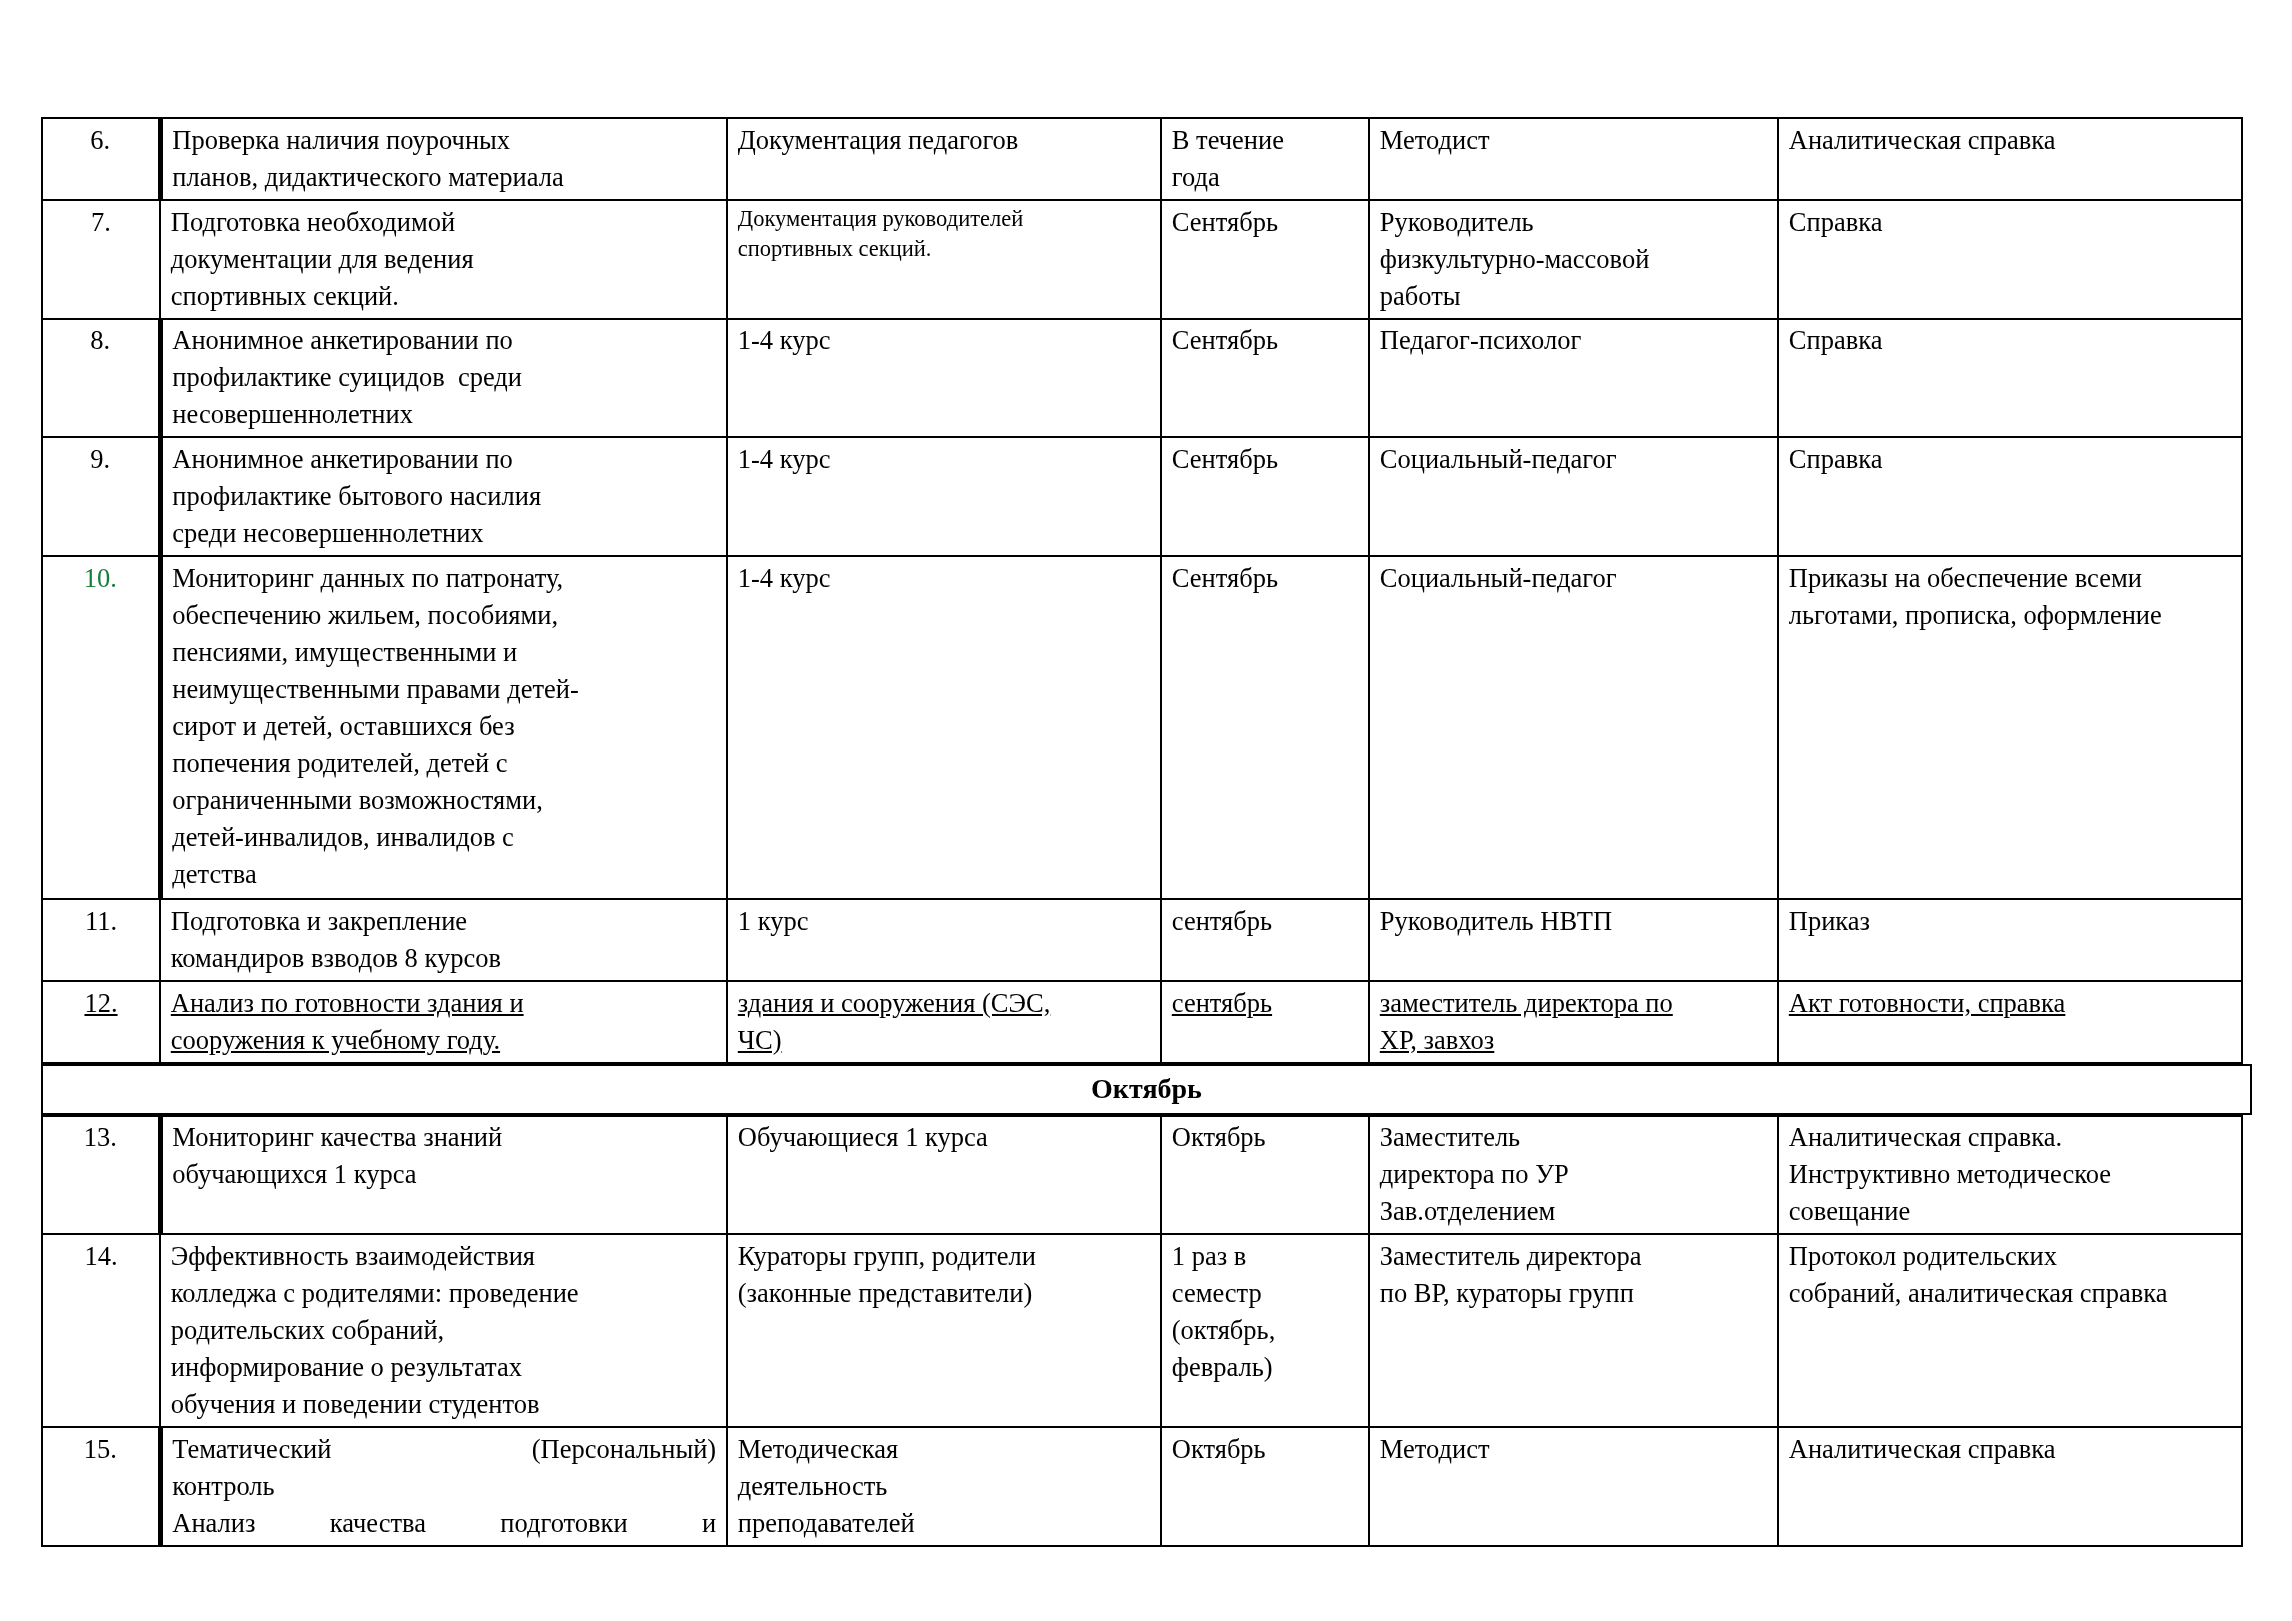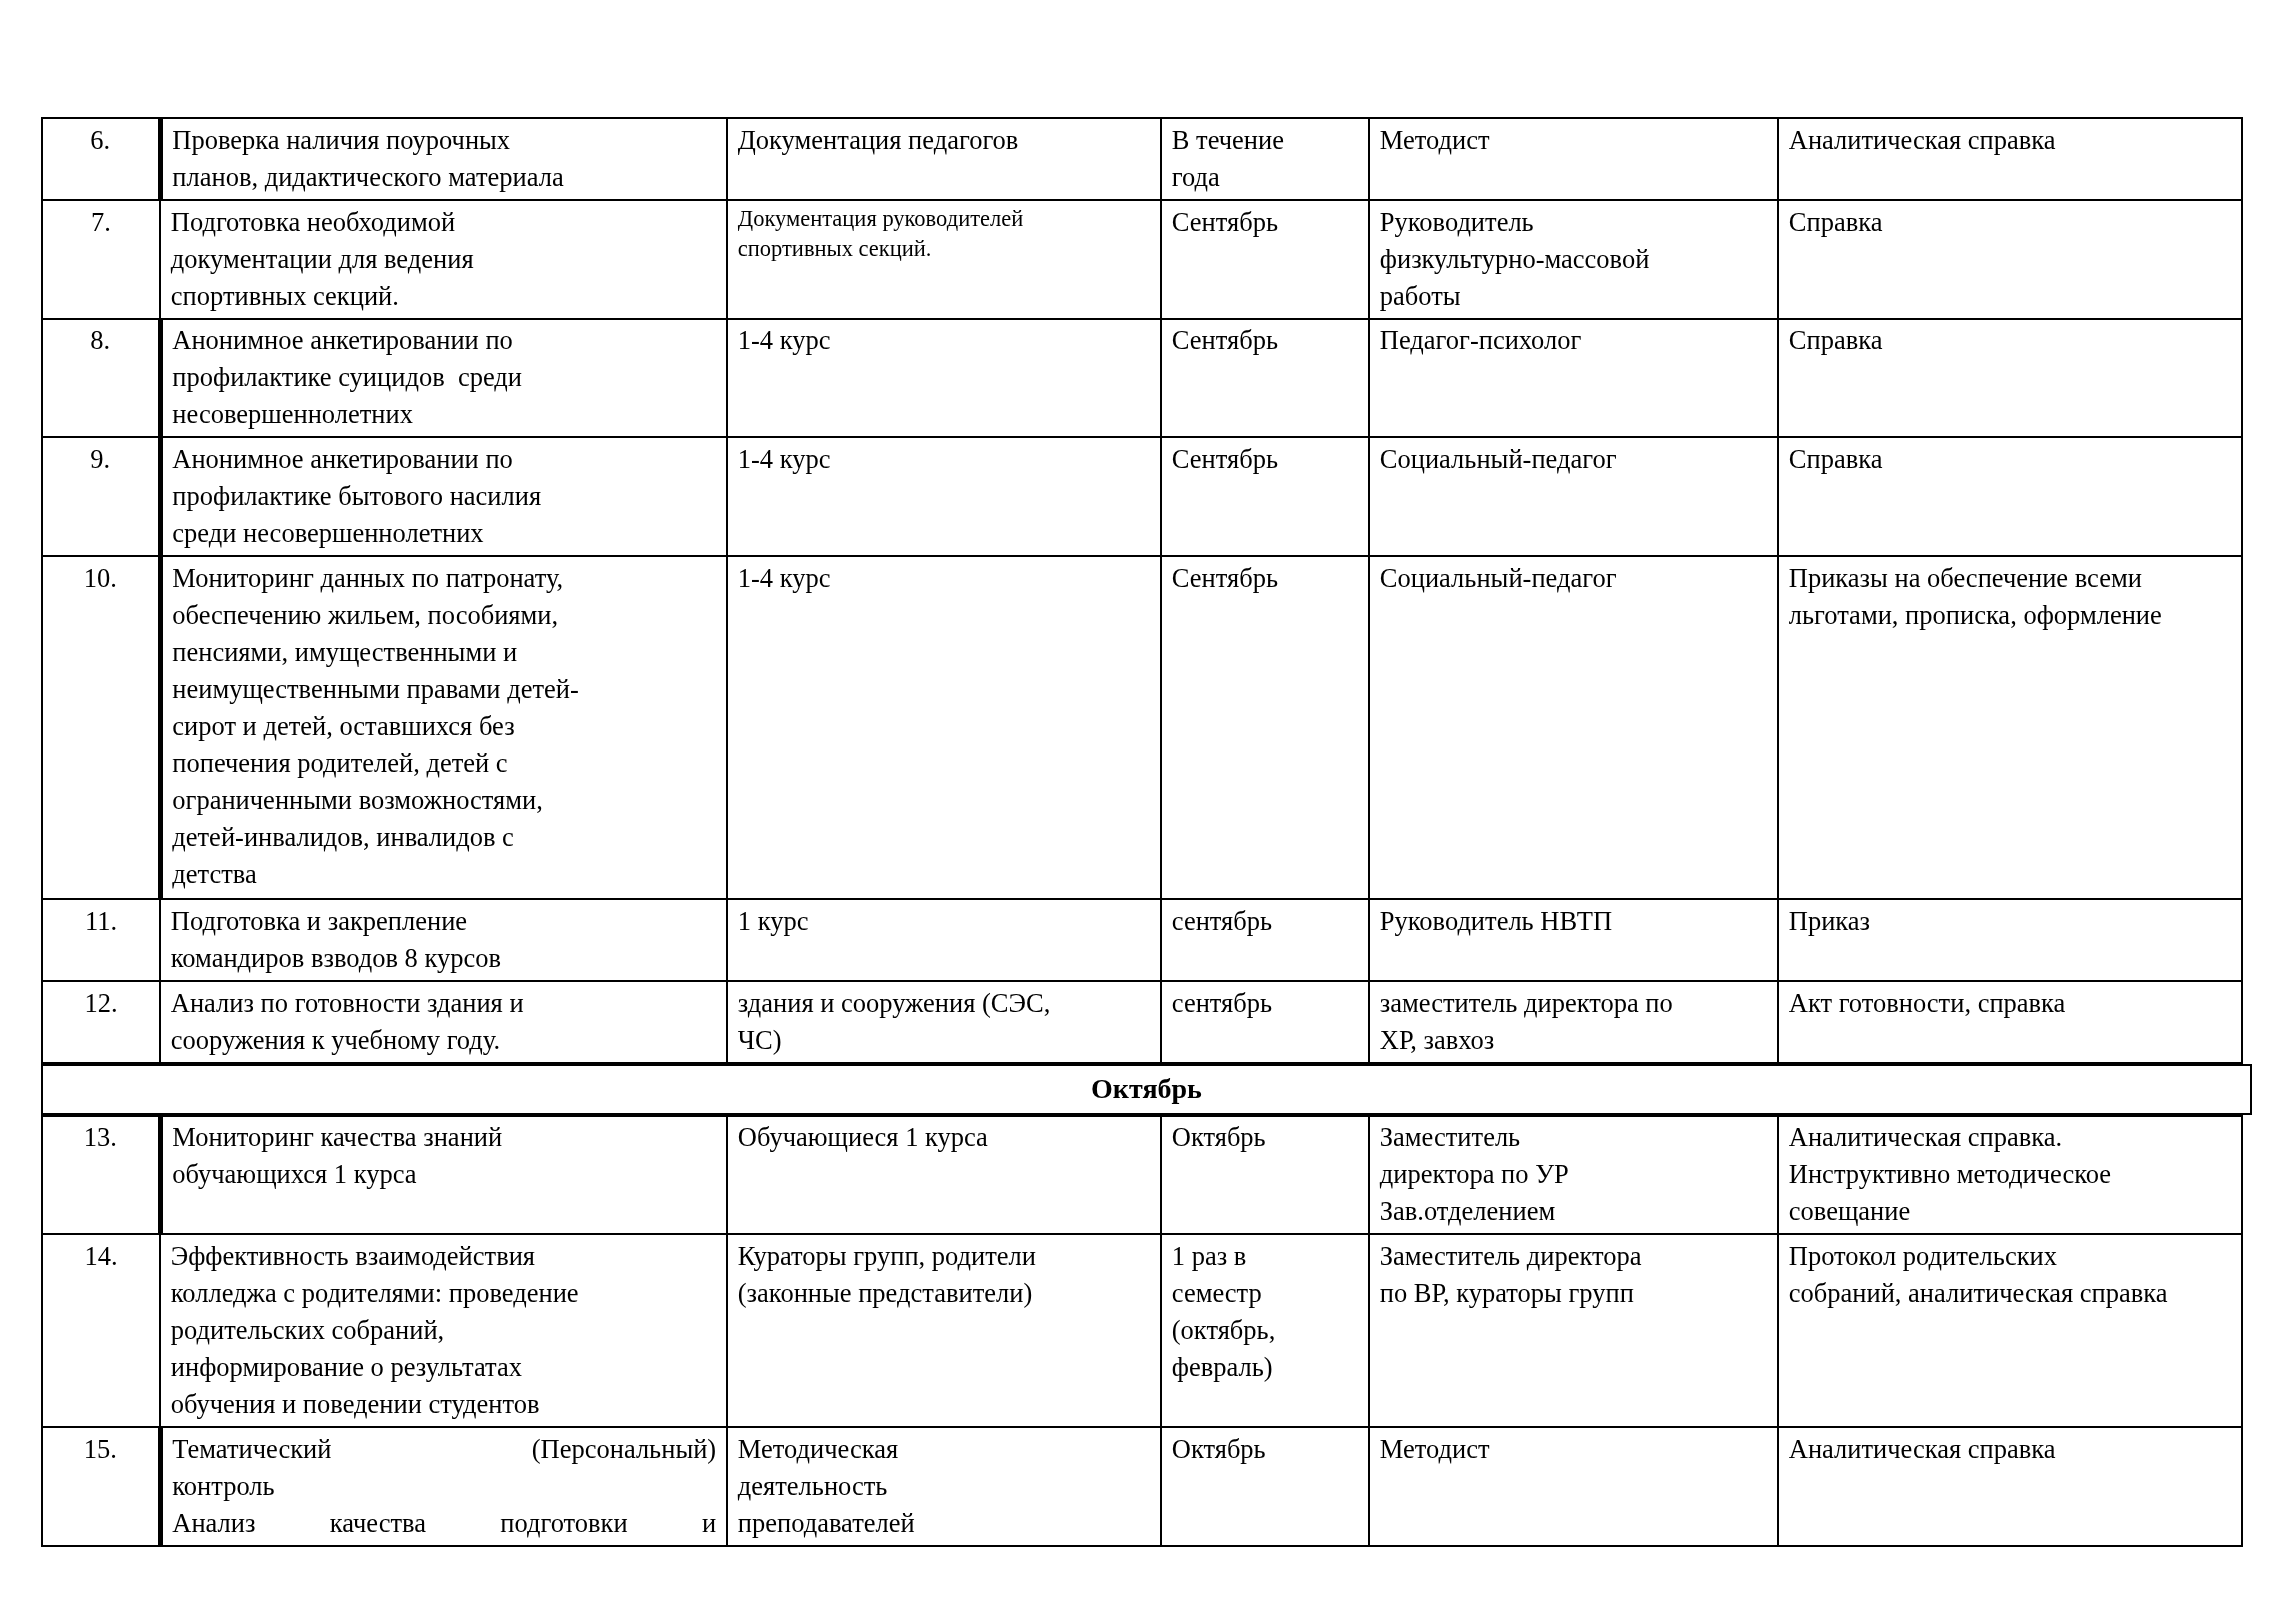--- a/index.html
+++ b/index.html
@@ -5,23 +5,23 @@
   html,body{margin:0;padding:0;background:#fff;}
   body{width:2293px;height:1621px;position:relative;
        font-family:"Liberation Serif","DejaVu Serif",serif;color:#000;}
   .doc{position:absolute;left:41px;top:117px;}
   table{border-collapse:collapse;table-layout:fixed;width:2198px;background:#fff;}
   td{border:2.9px solid #000;vertical-align:top;padding:2.9px 9.8px 2.9px 9.8px;
      font-size:26.5px;line-height:37px;white-space:pre-line;overflow:hidden;}
   td.num{text-align:center;padding:2.9px 2px;}
   td.thickleft{border-left-width:5.9px;}
   .small{font-size:22.5px;line-height:30px;}
-  .hl{color:#000000;}
+  .hl{color:#15803d;}
   tr.r6{height:76px;} tr.r7{height:118px;} tr.r8{height:115px;} tr.r9{height:115px;}
-  tr.r10{height:343px;} tr.r11{height:78px;margin-left:8px;} tr.r12{height:73px;}
+  tr.r10{height:343px;} tr.r11{height:78px;margin-left:8px;} tr.r12{height:73px;text-decoration:underline;}
   tr.r13{height:111px;} tr.r14{height:188px;} tr.r15{height:118px;margin-top:44px;}
   .band{box-sizing:border-box;width:2211px;border:2.9px solid #000;background:#fff;
         text-align:center;font-weight:bold;font-size:28px;line-height:41px;
         padding:2px 0 3.9px 0;}
   .jline{display:flex;justify-content:space-between;}
   .jcell{white-space:normal;}
 </style>
 </head>
 <body>
 

